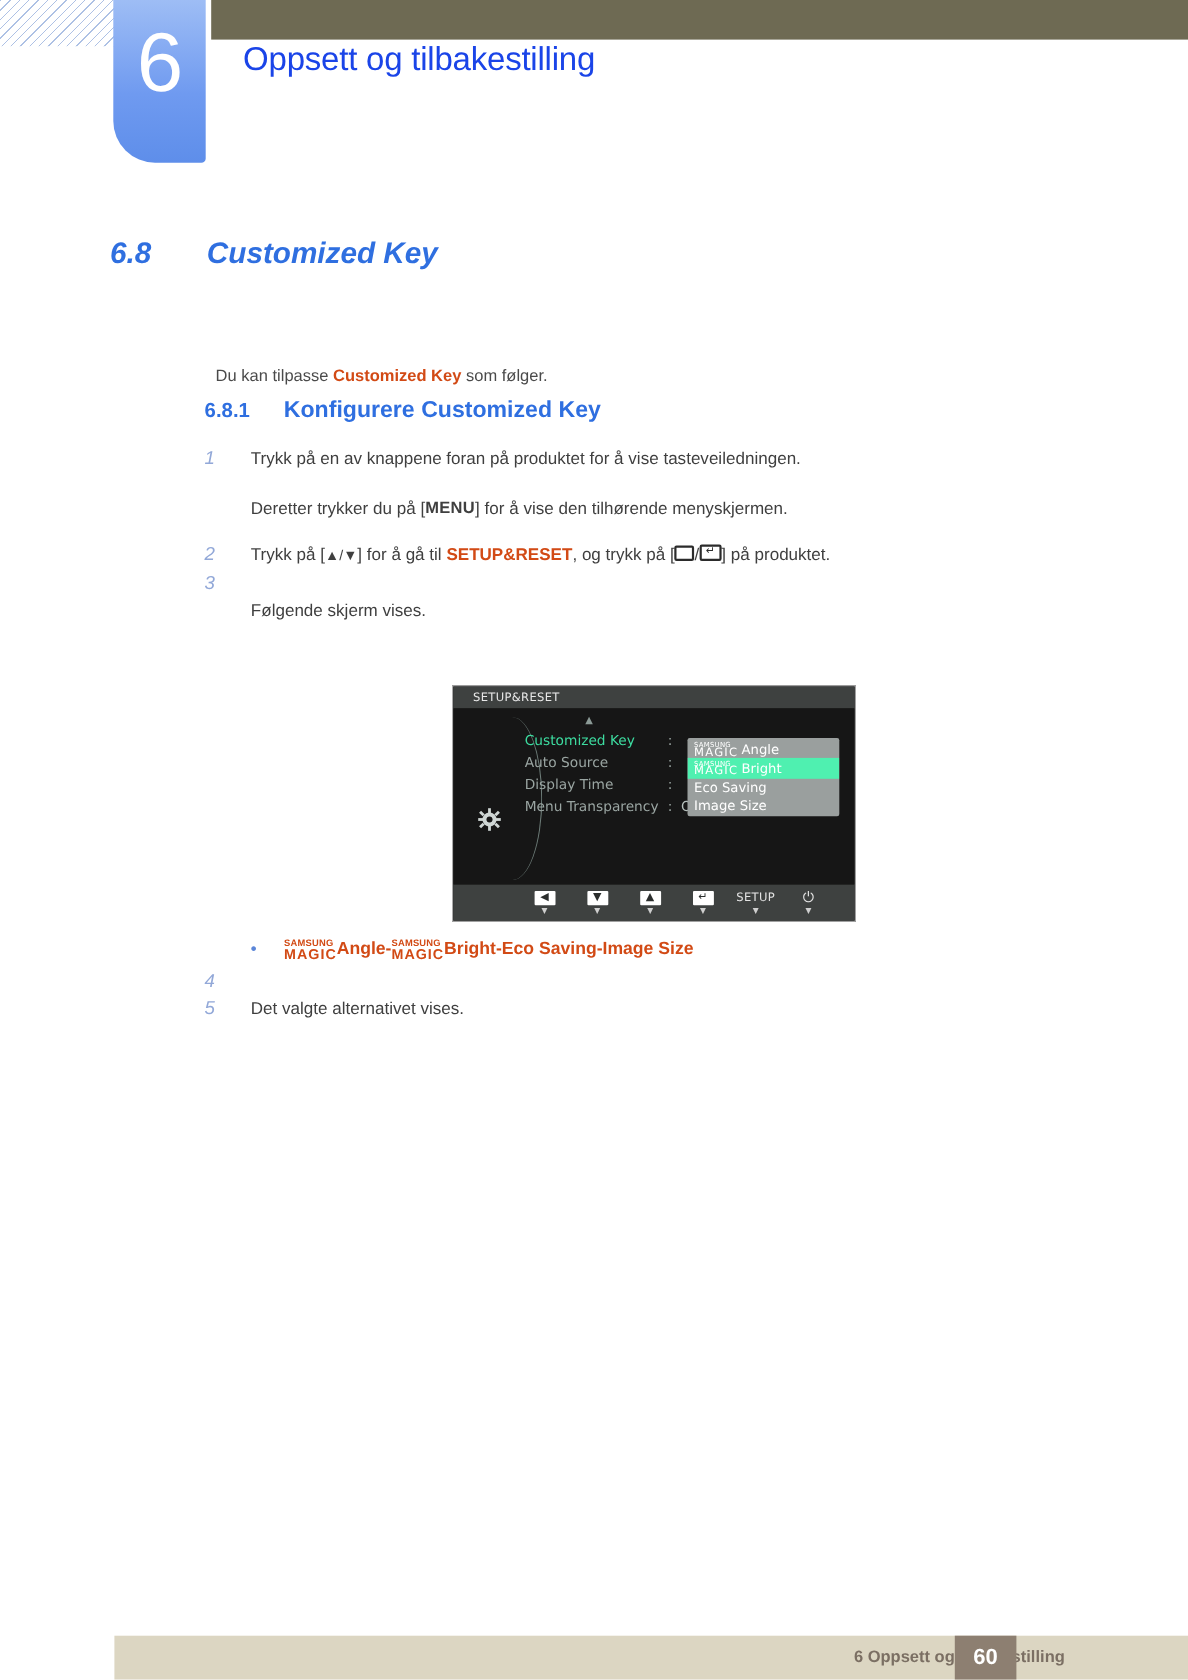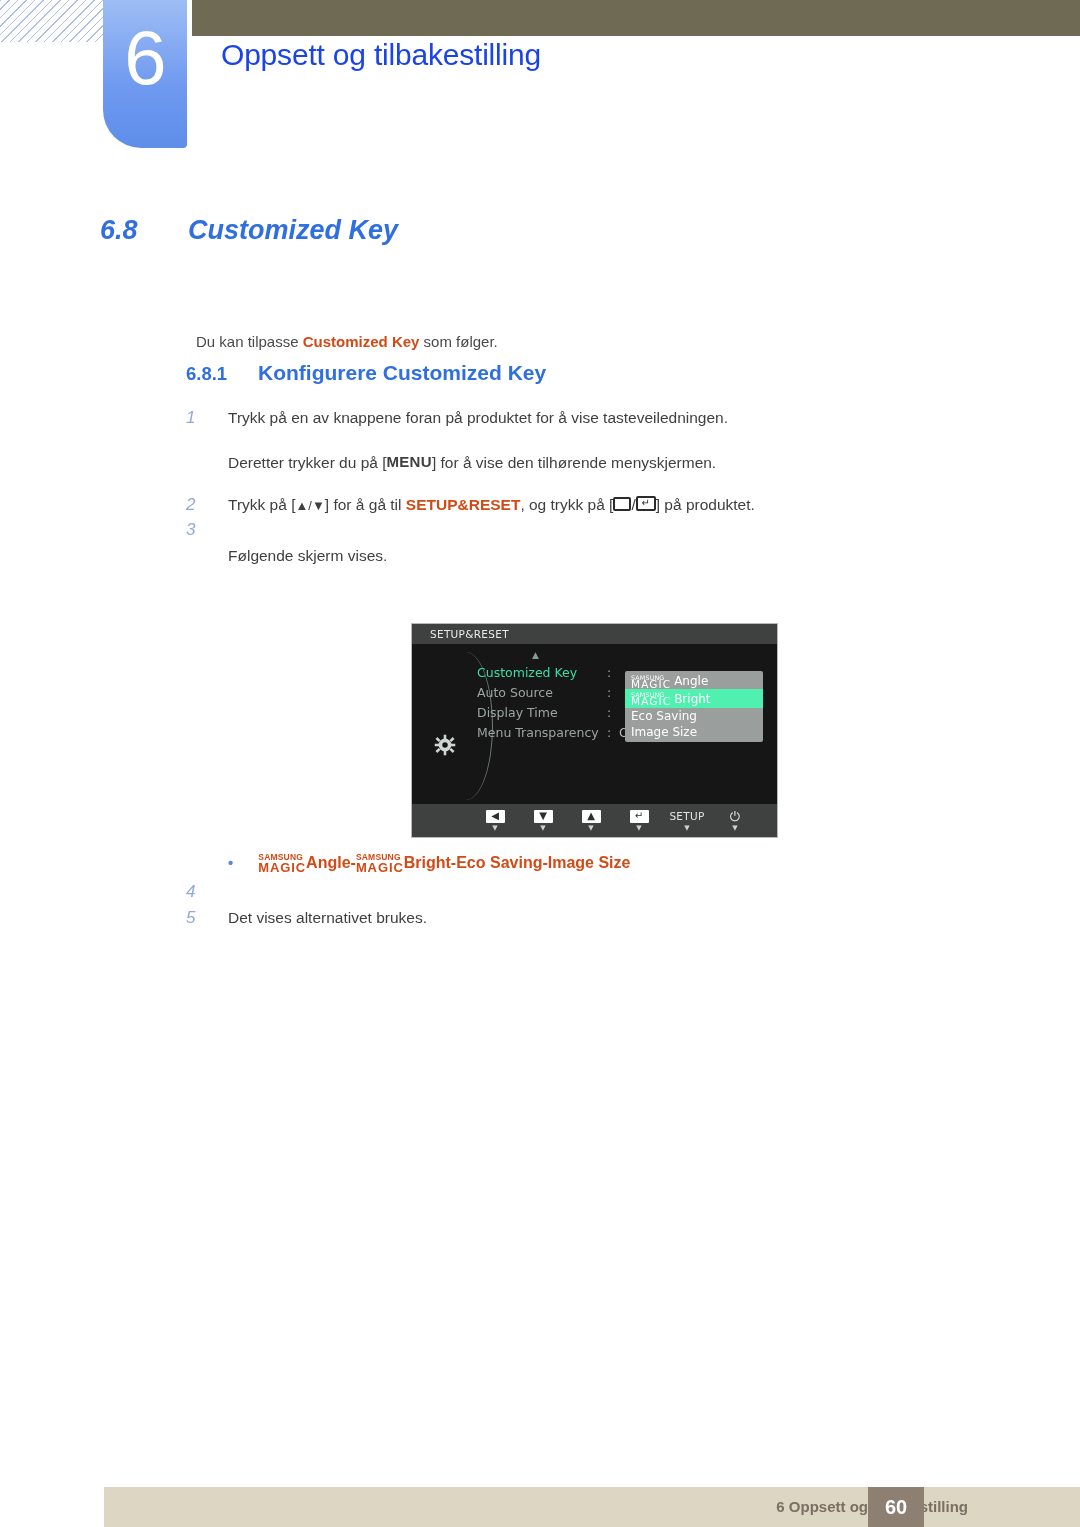--- a/index.html
+++ b/index.html
@@ -535,21 +535,21 @@
   <span> - </span>
   <span>Image Size</span>
 </div>
 
 <div class="steps2">
   <div class="step">
     <span class="step-num">4</span>
   </div>
   <div class="step">
     <span class="step-num">5</span>
-    <span class="step-text">Det vises alternativet brukes.</span>
+    <span class="step-text">Det valgte alternativet vises.</span>
   </div>
 </div>
 
 <div class="footer-bar">
   <span class="footer-text">6 Oppsett og tilbakestilling</span>
 </div>
 <div class="page-badge">
   <span class="page-num">60</span>
 </div>
 

